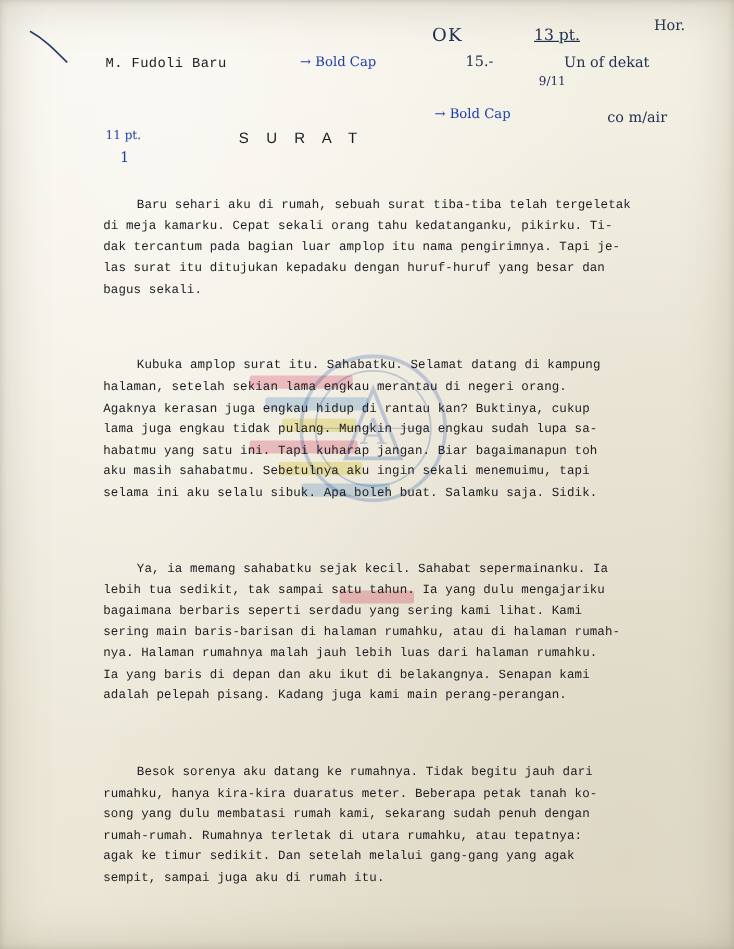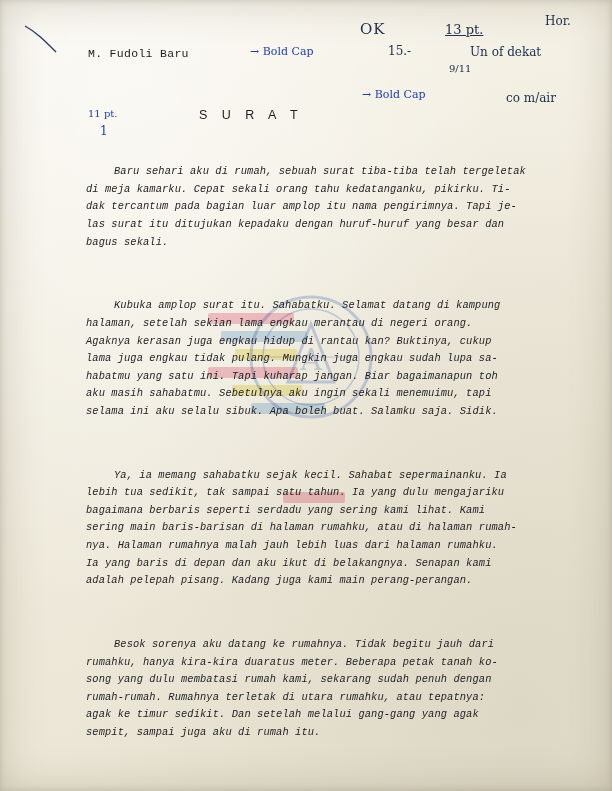--- a/index.html
+++ b/index.html
@@ -53,21 +53,20 @@
     font-size: 10.4px;
     line-height: 17.6px;
     letter-spacing: 0.1px;
     white-space: pre-wrap;
     text-align: left;
   }
   .para {
     margin: 0 0 11px 0;
     text-indent: 28px;
     white-space: pre-wrap;
-    font-style: italic;
   }
 
   
   .hand {
     position: absolute;
     font-family: "DejaVu Serif", serif;
     color: #1e3fa0;
     white-space: nowrap;
   }
   .hand.ink-blue { color: #1f3fa8; }

